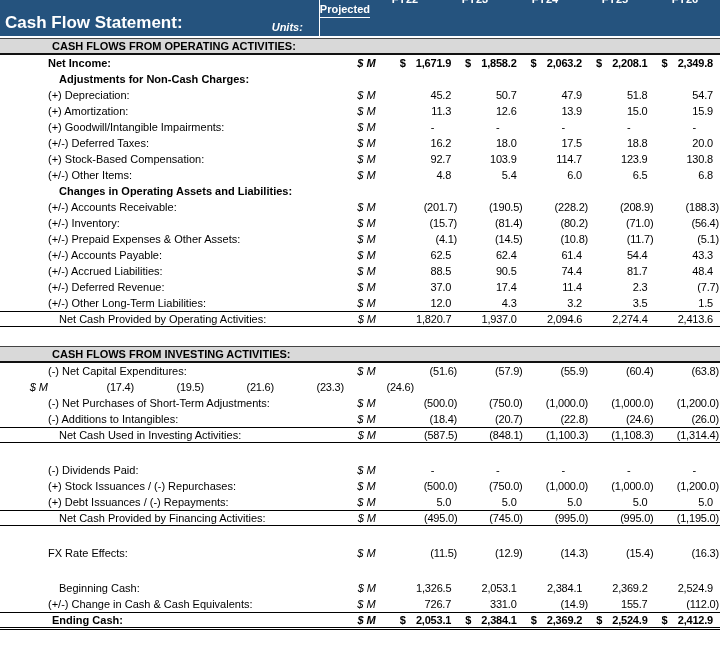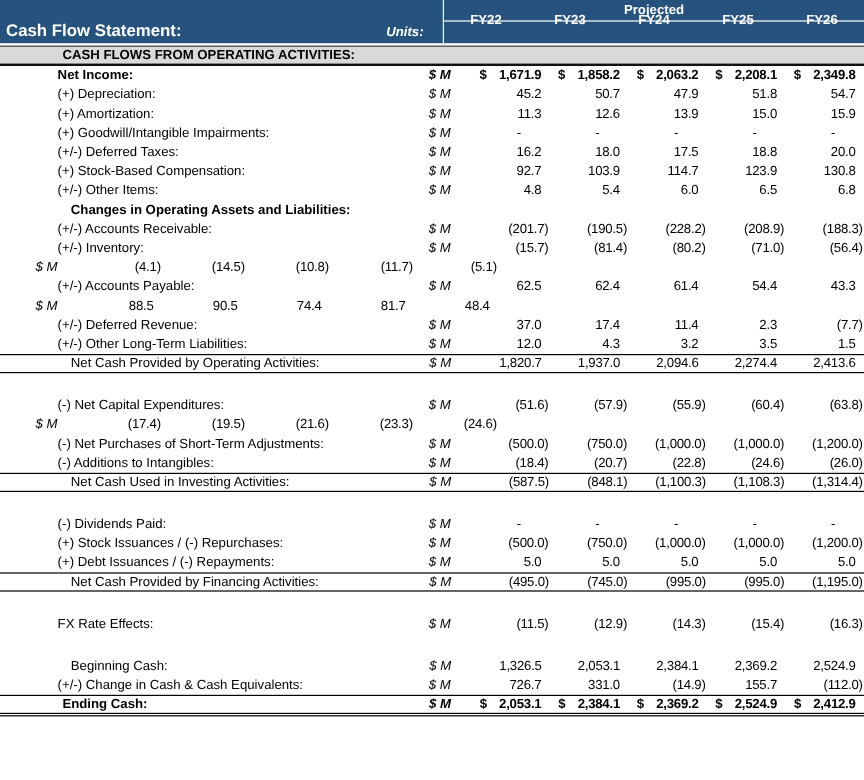--- a/index.html
+++ b/index.html
@@ -12,25 +12,25 @@
   body{
     width:720px;height:650px;background:#fff;color:#000;
     font-family:"Liberation Sans",sans-serif;font-size:11px;
     overflow:hidden;
   }
   .sheet{width:720px;height:650px;}
 
   
   .hdr{height:36px;background:var(--hdr-bg);color:#fff;display:flex;}
   .hdr-left{width:305px;display:flex;align-items:flex-end;padding:0 0 3px 5px;
-            font-weight:bold;font-size:14px;}
+            font-weight:bold;font-size:17px;}
   .hdr-units{width:65px;display:flex;align-items:flex-end;justify-content:flex-end;
              padding:0 16px 3px 0;font-weight:bold;font-style:italic;
              border-right:1px solid #fff;}
-  .hdr-right{flex:1;display:flex;flex-direction:column;}
+  .hdr-right{flex:1;display:flex;flex-direction:row;}
   .hdr-proj{height:18px;display:flex;align-items:center;justify-content:center;
             font-weight:bold;border-bottom:1px solid #fff;}
   .hdr-years{height:17px;display:flex;align-items:flex-end;}
   .hdr-years .y{width:70px;text-align:center;font-weight:bold;padding-bottom:12px;}
 
   .gap2{height:2px;}
 
   
   .row{display:flex;height:16px;align-items:center;width:720px;}
   .row .lbl{width:305px;white-space:nowrap;overflow:hidden;margin-left:48px;}
@@ -97,20 +97,24 @@
         </div>
         <div class="cell">
           <span class="cur">$</span>
           <span class="v">2,208.1</span>
         </div>
         <div class="cell">
           <span class="cur">$</span>
           <span class="v">2,349.8</span>
         </div>
       </div>
+      <div class="row subheader bold i1">
+        <div class="lbl">Adjustments for Non-Cash Charges:</div>
+        <div class="units"></div>
+      </div>
       <div class="row item i2">
         <div class="lbl">(+) Depreciation:</div>
         <div class="units">$ M</div>
         <div class="cell">
           <span class="v">45.2</span>
         </div>
         <div class="cell">
           <span class="v">50.7</span>
         </div>
         <div class="cell">
@@ -254,20 +258,21 @@
           <span class="v">(80.2)</span>
         </div>
         <div class="cell neg">
           <span class="v">(71.0)</span>
         </div>
         <div class="cell neg">
           <span class="v">(56.4)</span>
         </div>
       </div>
       <div class="row item i2">
+        <div class="lbl">(+/-) Prepaid Expenses &amp; Other Assets:</div>
         <div class="units">$ M</div>
         <div class="cell neg">
           <span class="v">(4.1)</span>
         </div>
         <div class="cell neg">
           <span class="v">(14.5)</span>
         </div>
         <div class="cell neg">
           <span class="v">(10.8)</span>
         </div>
@@ -291,20 +296,21 @@
           <span class="v">61.4</span>
         </div>
         <div class="cell">
           <span class="v">54.4</span>
         </div>
         <div class="cell">
           <span class="v">43.3</span>
         </div>
       </div>
       <div class="row item i2">
+        <div class="lbl">(+/-) Accrued Liabilities:</div>
         <div class="units">$ M</div>
         <div class="cell">
           <span class="v">88.5</span>
         </div>
         <div class="cell">
           <span class="v">90.5</span>
         </div>
         <div class="cell">
           <span class="v">74.4</span>
         </div>
@@ -366,20 +372,23 @@
           <span class="v">2,094.6</span>
         </div>
         <div class="cell">
           <span class="v">2,274.4</span>
         </div>
         <div class="cell">
           <span class="v">2,413.6</span>
         </div>
       </div>
       <div class="row spacer"></div>
+      <div class="row section i0">
+        <div class="lbl">CASH FLOWS FROM INVESTING ACTIVITIES:</div>
+      </div>
       <div class="row item i2">
         <div class="lbl">(-) Net Capital Expenditures:</div>
         <div class="units">$ M</div>
         <div class="cell neg">
           <span class="v">(51.6)</span>
         </div>
         <div class="cell neg">
           <span class="v">(57.9)</span>
         </div>
         <div class="cell neg">

